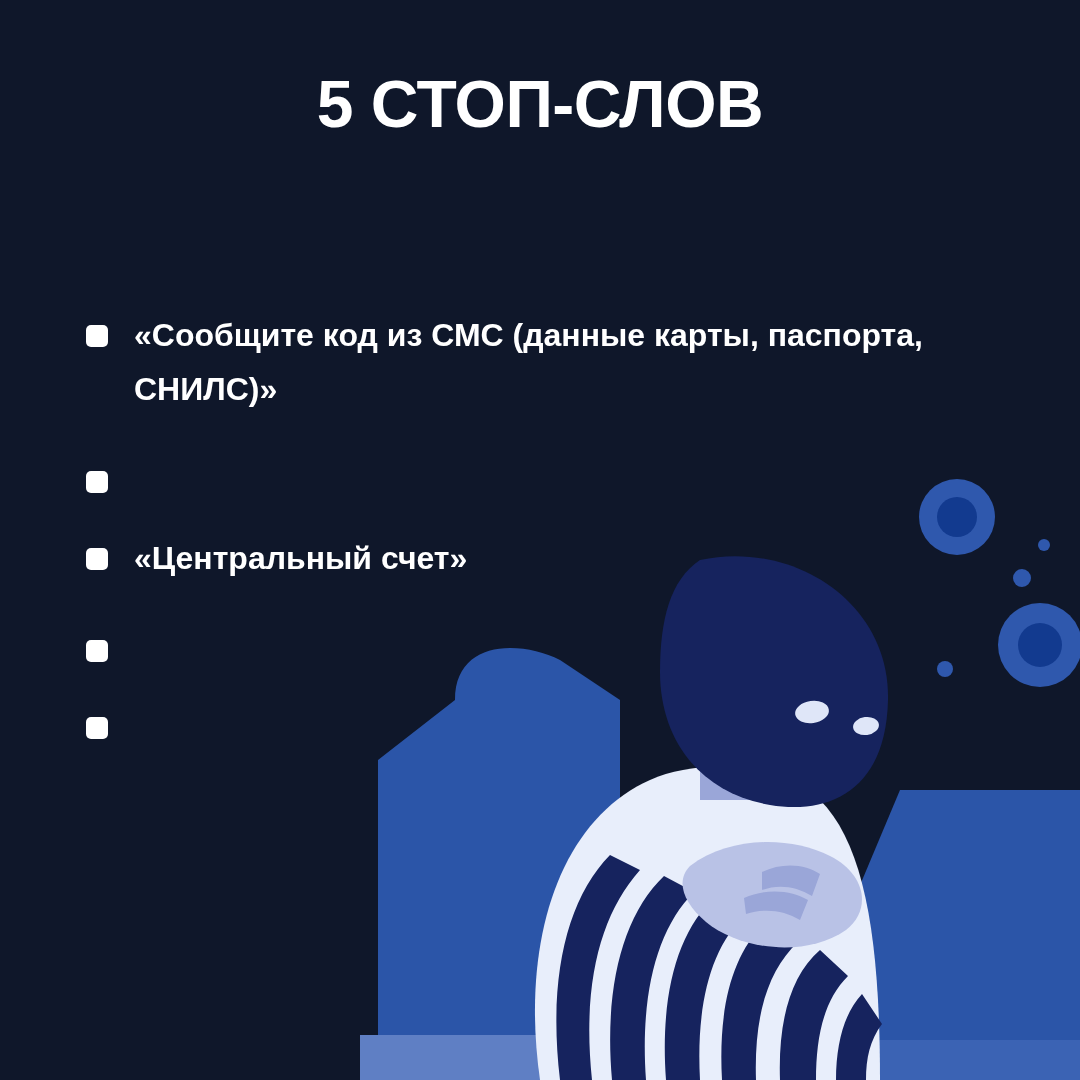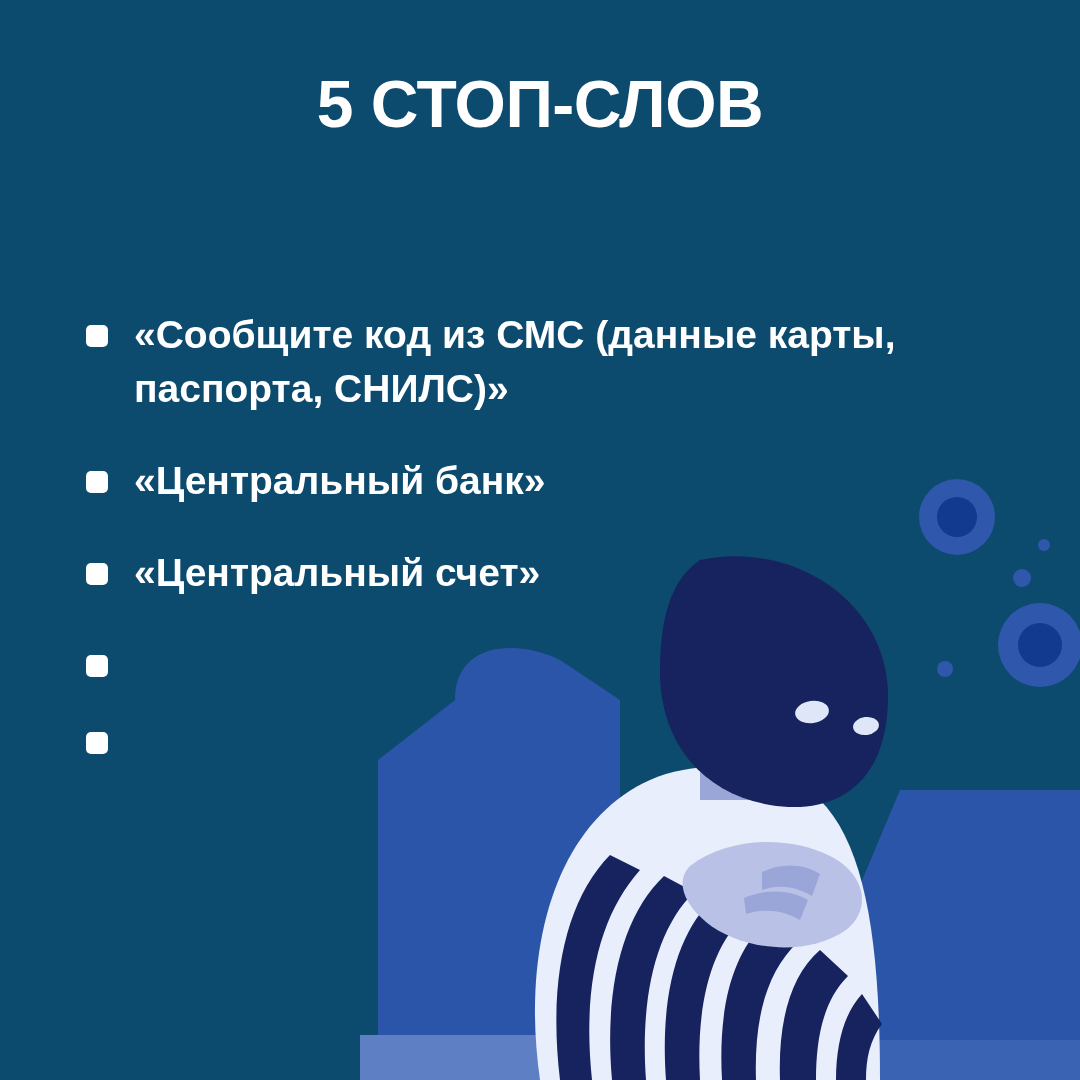--- a/index.html
+++ b/index.html
@@ -4,21 +4,21 @@
 <style>
   html, body {
     margin: 0;
     padding: 0;
     background: #123a8f;
   }
   .poster {
     position: relative;
     width: 1080px;
     height: 1080px;
-    background: #0c4a6e;
+    background: #0f172a;
     overflow: hidden;
     font-family: "Liberation Sans", sans-serif;
   }
 
   
   .illustration {
     position: absolute;
     left: 0;
     top: 0;
     width: 1080px;
@@ -62,21 +62,21 @@
     width: 22px;
     height: 22px;
     border-radius: 5px;
     background: #ffffff;
     margin-top: 17px;
     margin-right: 26px;
   }
   .item-text {
     color: #ffffff;
     font-weight: bold;
-    font-size: 39px;
+    font-size: 32px;
     line-height: 54px;
     max-width: 810px;
   }
   .list-item.first .item-text { max-width: 800px; }
 </style>
 </head>
 <body>
 
 <div class="poster">
 
@@ -132,21 +132,20 @@
 
   <div class="list">
 
     <div class="list-item first">
       <span class="bullet"></span>
       <span class="item-text">«Сообщите код из СМС (данные карты, паспорта, СНИЛС)»</span>
     </div>
 
     <div class="list-item">
       <span class="bullet"></span>
-      <span class="item-text">«Центральный банк»</span>
     </div>
 
     <div class="list-item">
       <span class="bullet"></span>
       <span class="item-text">«Центральный счет»</span>
     </div>
 
     <div class="list-item">
       <span class="bullet"></span>
     </div>

